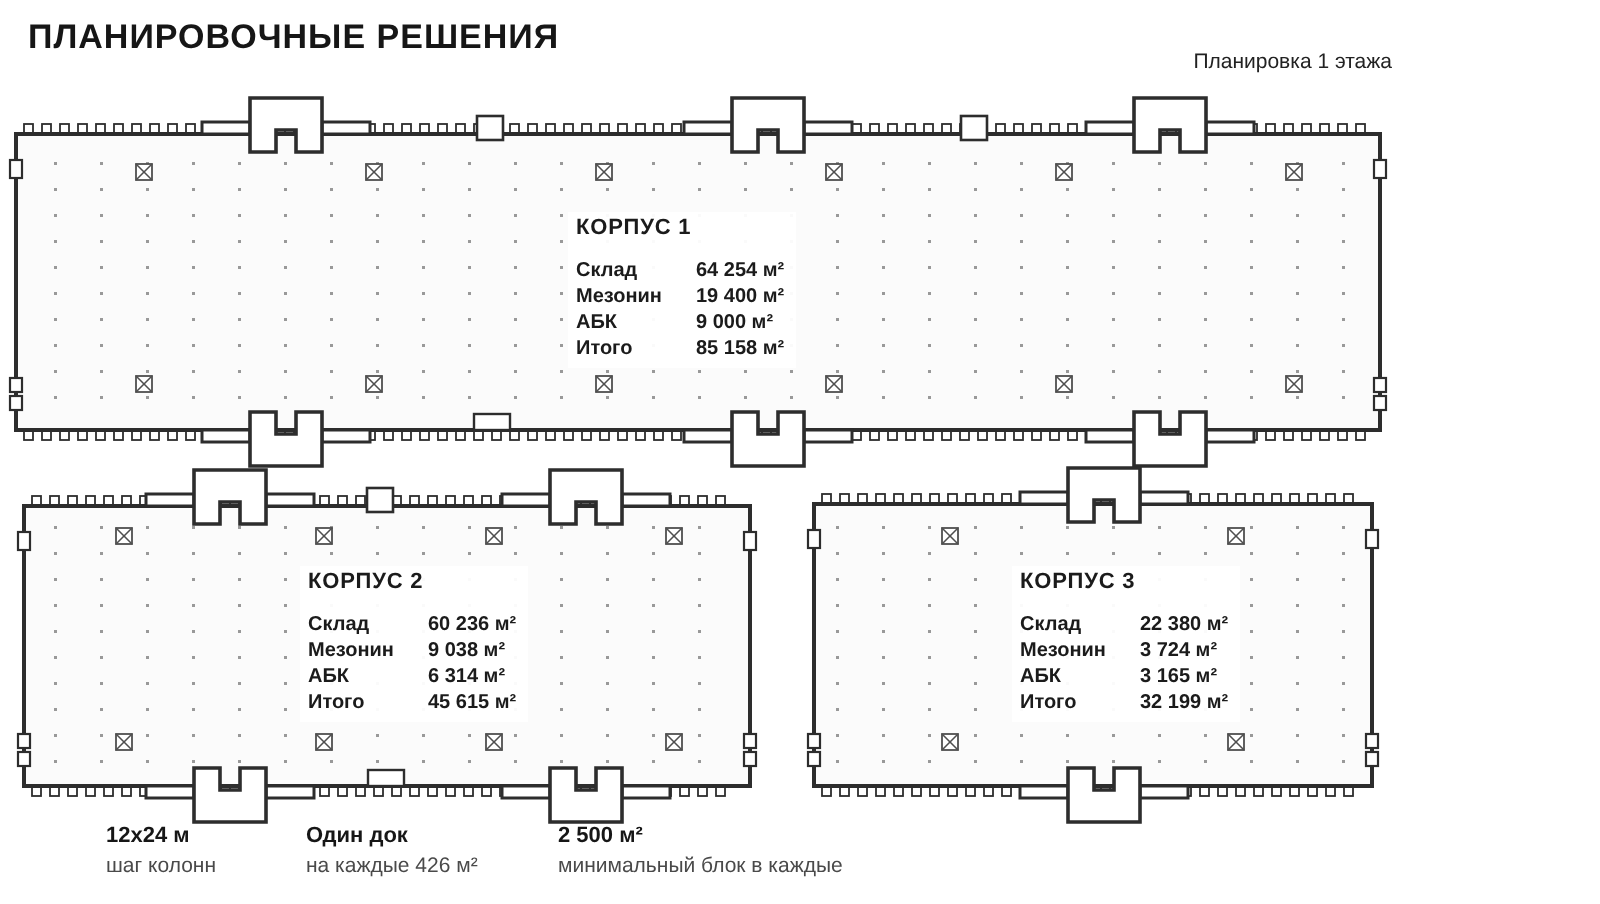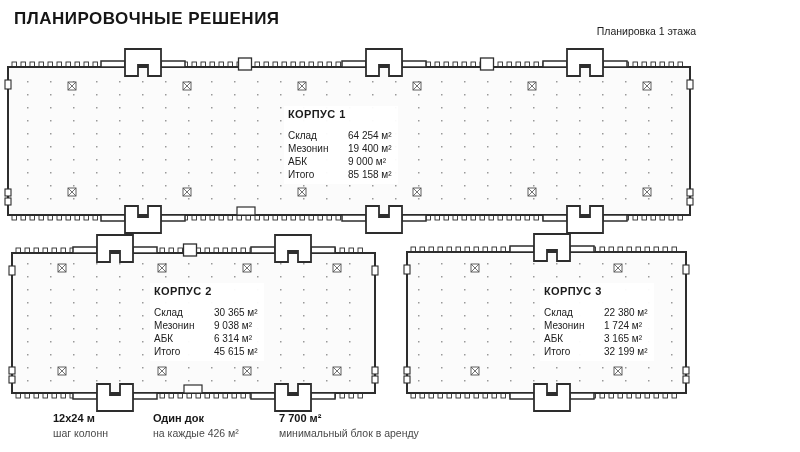--- a/index.html
+++ b/index.html
@@ -8,25 +8,25 @@
 
   .page-title{position:absolute;left:14px;top:9px;margin:0;font-size:17px;font-weight:bold;
     letter-spacing:.5px;color:#161616;white-space:nowrap;}
   .floor-label{position:absolute;right:36px;top:25px;font-size:10.5px;font-weight:normal;color:#222;}
 
   #plan{position:absolute;left:0;top:0;}
 
   .spec{position:absolute;background:rgba(255,255,255,.95);padding:2px 6px 3px 4px;}
   .spec-title{font-size:11px;font-weight:bold;letter-spacing:.4px;color:#1b1b1b;}
   .spec-rows{margin-top:9px;}
-  .spec-row{display:grid;grid-template-columns:60px auto;font-size:10px;font-weight:normal;
+  .spec-row{display:grid;grid-template-columns:60px auto;font-size:10px;font-weight:bold;
     line-height:13px;color:#1b1b1b;white-space:nowrap;}
   #spec-1{left:284px;top:106px;}
   #spec-2{left:150px;top:283px;}
-  #spec-3{left:540px;top:283px;}
+  #spec-3{left:506px;top:283px;}
 
   .foot{position:absolute;top:412px;margin-left:36px;}
   #foot-0{left:17px;} #foot-1{left:117px;} #foot-2{left:243px;}
   .foot-head{font-size:11px;font-weight:bold;color:#161616;white-space:nowrap;}
   .foot-desc{font-size:10.5px;color:#4a4a4a;margin-top:3px;white-space:nowrap;}
 </style>
 </head>
 <body>
 
 <div class="page">
@@ -493,21 +493,21 @@
         <span>85 158 м²</span>
       </div>
     </div>
   </div>
 
   <div class="spec" id="spec-2">
     <div class="spec-title">КОРПУС 2</div>
     <div class="spec-rows">
       <div class="spec-row">
         <span>Склад</span>
-        <span>30 365 м²</span>
+        <span>60 236 м²</span>
       </div>
       <div class="spec-row">
         <span>Мезонин</span>
         <span>9 038 м²</span>
       </div>
       <div class="spec-row">
         <span>АБК</span>
         <span>6 314 м²</span>
       </div>
       <div class="spec-row">
@@ -519,21 +519,21 @@
 
   <div class="spec" id="spec-3">
     <div class="spec-title">КОРПУС 3</div>
     <div class="spec-rows">
       <div class="spec-row">
         <span>Склад</span>
         <span>22 380 м²</span>
       </div>
       <div class="spec-row">
         <span>Мезонин</span>
-        <span>1 724 м²</span>
+        <span>3 724 м²</span>
       </div>
       <div class="spec-row">
         <span>АБК</span>
         <span>3 165 м²</span>
       </div>
       <div class="spec-row">
         <span>Итого</span>
         <span>32 199 м²</span>
       </div>
     </div>
@@ -541,17 +541,17 @@
 
   <div class="foot" id="foot-0">
     <div class="foot-head">12x24 м</div>
     <div class="foot-desc">шаг колонн</div>
   </div>
   <div class="foot" id="foot-1">
     <div class="foot-head">Один док</div>
     <div class="foot-desc">на каждые 426 м²</div>
   </div>
   <div class="foot" id="foot-2">
-    <div class="foot-head">7 700 м²</div>
-    <div class="foot-desc">минимальный блок в аренду</div>
+    <div class="foot-head">2 500 м²</div>
+    <div class="foot-desc">минимальный блок в каждые</div>
   </div>
 
 </div>
 
 </body></html>

